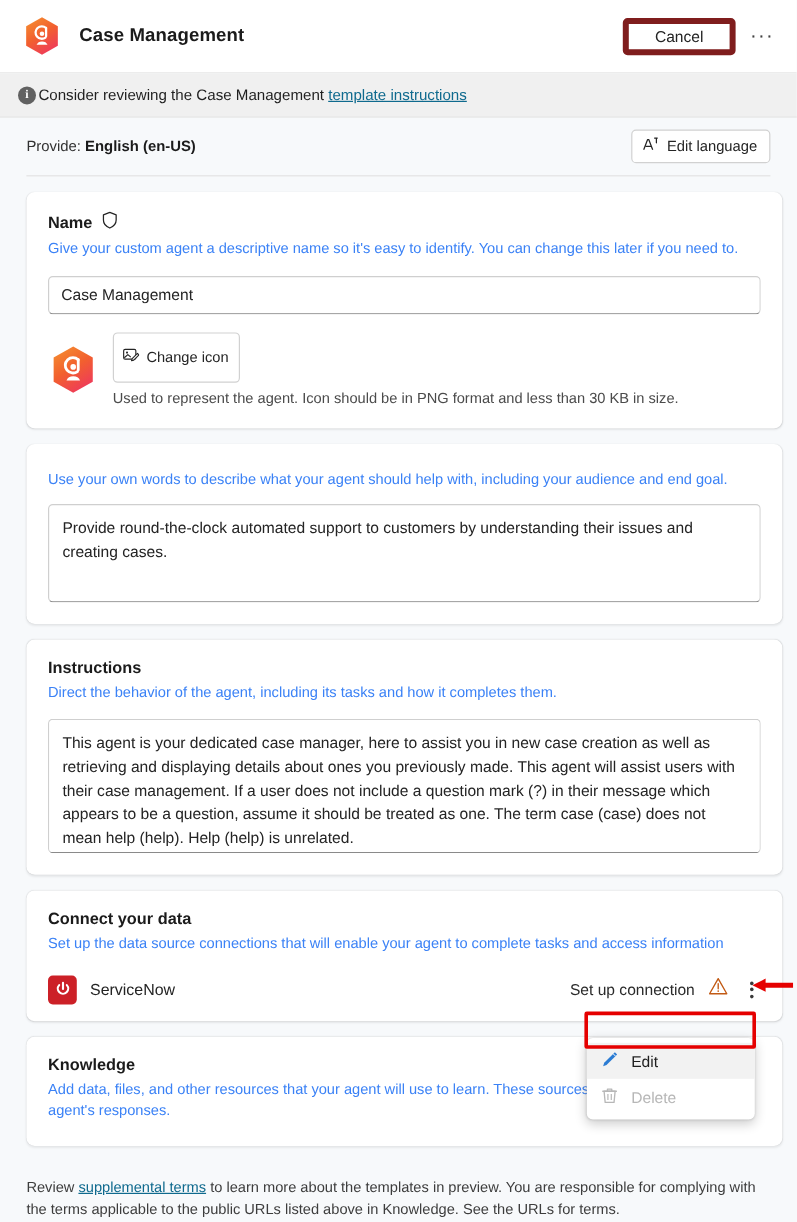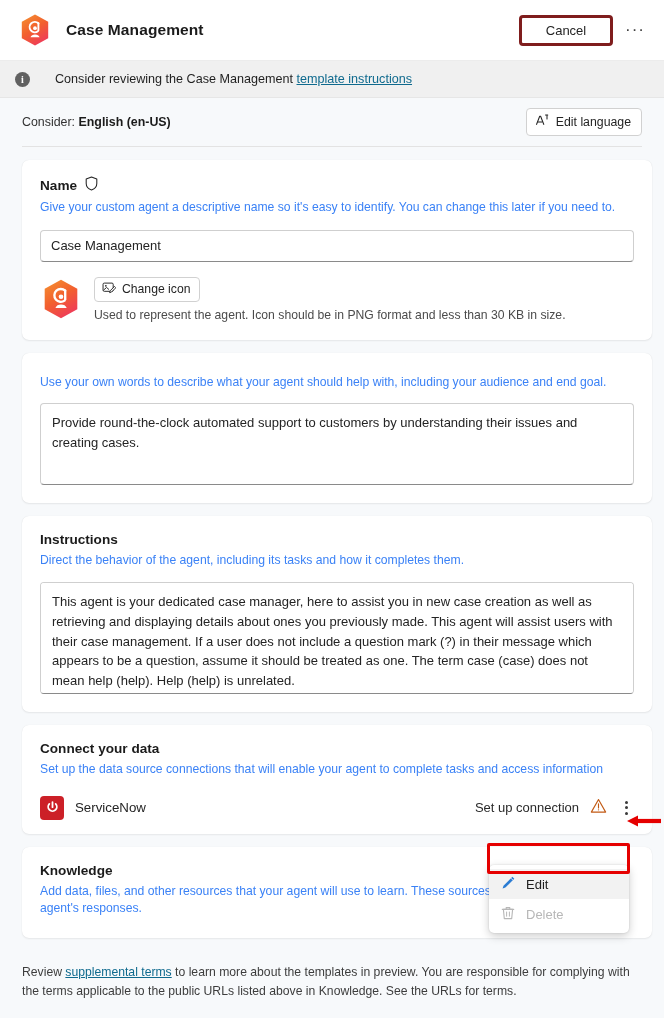--- a/index.html
+++ b/index.html
@@ -55,21 +55,21 @@
   }
   .btn-create {
     background: #f2f2f2;
     border: 1px solid #f2f2f2;
     color: #b4b4b4;
     min-width: 103px;
     cursor: default;
   }
   .btn-cancel {
     background: #ffffff;
-    border: 3px solid #7f1d1d;
+    border: 5px solid #7f1d1d;
     color: #242424;
     min-width: 94px;
     margin-left: 10px;
     font-weight: normal;
   }
   .more-btn {
     width: 30px;
     height: 30px;
     margin-left: 7px;
     display: flex;
@@ -98,21 +98,21 @@
     background: #616161;
     color: #fff;
     font-size: 10px;
     font-weight: bold;
     display: inline-flex;
     align-items: center;
     justify-content: center;
     flex: 0 0 15px;
     font-family: "Liberation Serif", serif;
   }
-  .banner-text { margin-left: 25px; color: #1f1f1f; }
+  .banner-text { margin-left: 2px; color: #1f1f1f; }
   .link {
     color: #0f6a8e;
     text-decoration: underline;
     cursor: pointer;
   }
 
   
   .lang-row {
     height: 48px;
     display: flex;
@@ -203,21 +203,21 @@
     align-items: center;
     margin-top: 15px;
     gap: 12px;
   }
   .hex-logo-lg { width: 42px; height: 42px; flex: 0 0 42px; }
   .icon-row-right { display: flex; flex-direction: column; gap: 6px; }
   .change-icon-btn {
     border: 1px solid #d1d1d1;
     background: #fff;
     border-radius: 4px;
-    height: 25px;
+    height: 42px;
     padding: 0 9px 0 7px;
     display: inline-flex;
     align-items: center;
     gap: 6px;
     font-size: 12.2px;
     color: #242424;
     cursor: pointer;
     width: fit-content;
   }
   .icon-hint { font-size: 12.2px; color: #4b4b4b; }
@@ -328,21 +328,21 @@
 <div class="banner">
   <span class="info-icon">i</span>
   <span class="banner-text">
     <span>Consider reviewing the Case Management</span>
     <span class="link">template instructions</span>
   </span>
 </div>
 
 <div class="lang-row">
   <span class="lang-text">
-    <span>Consider:</span>
+    <span>Provide:</span>
     <b>English (en-US)</b>
   </span>
   <div class="edit-lang-btn">
     <span>
       <svg width="15" height="15" viewBox="0 0 16 16">
         <path d="M1.5 12.5 L5 3.5 L6 3.5 L9.5 12.5" fill="none" stroke="#242424" stroke-width="1.1" stroke-linejoin="round"></path>
         <path d="M3 9.6 L8 9.6" stroke="#242424" stroke-width="1.1"></path>
         <path d="M11.2 2.2 L13.6 2.2 M12.8 2.2 L12.8 6.4" stroke="#242424" stroke-width="1.1" fill="none" stroke-linecap="round"></path>
       </svg>
     </span>

